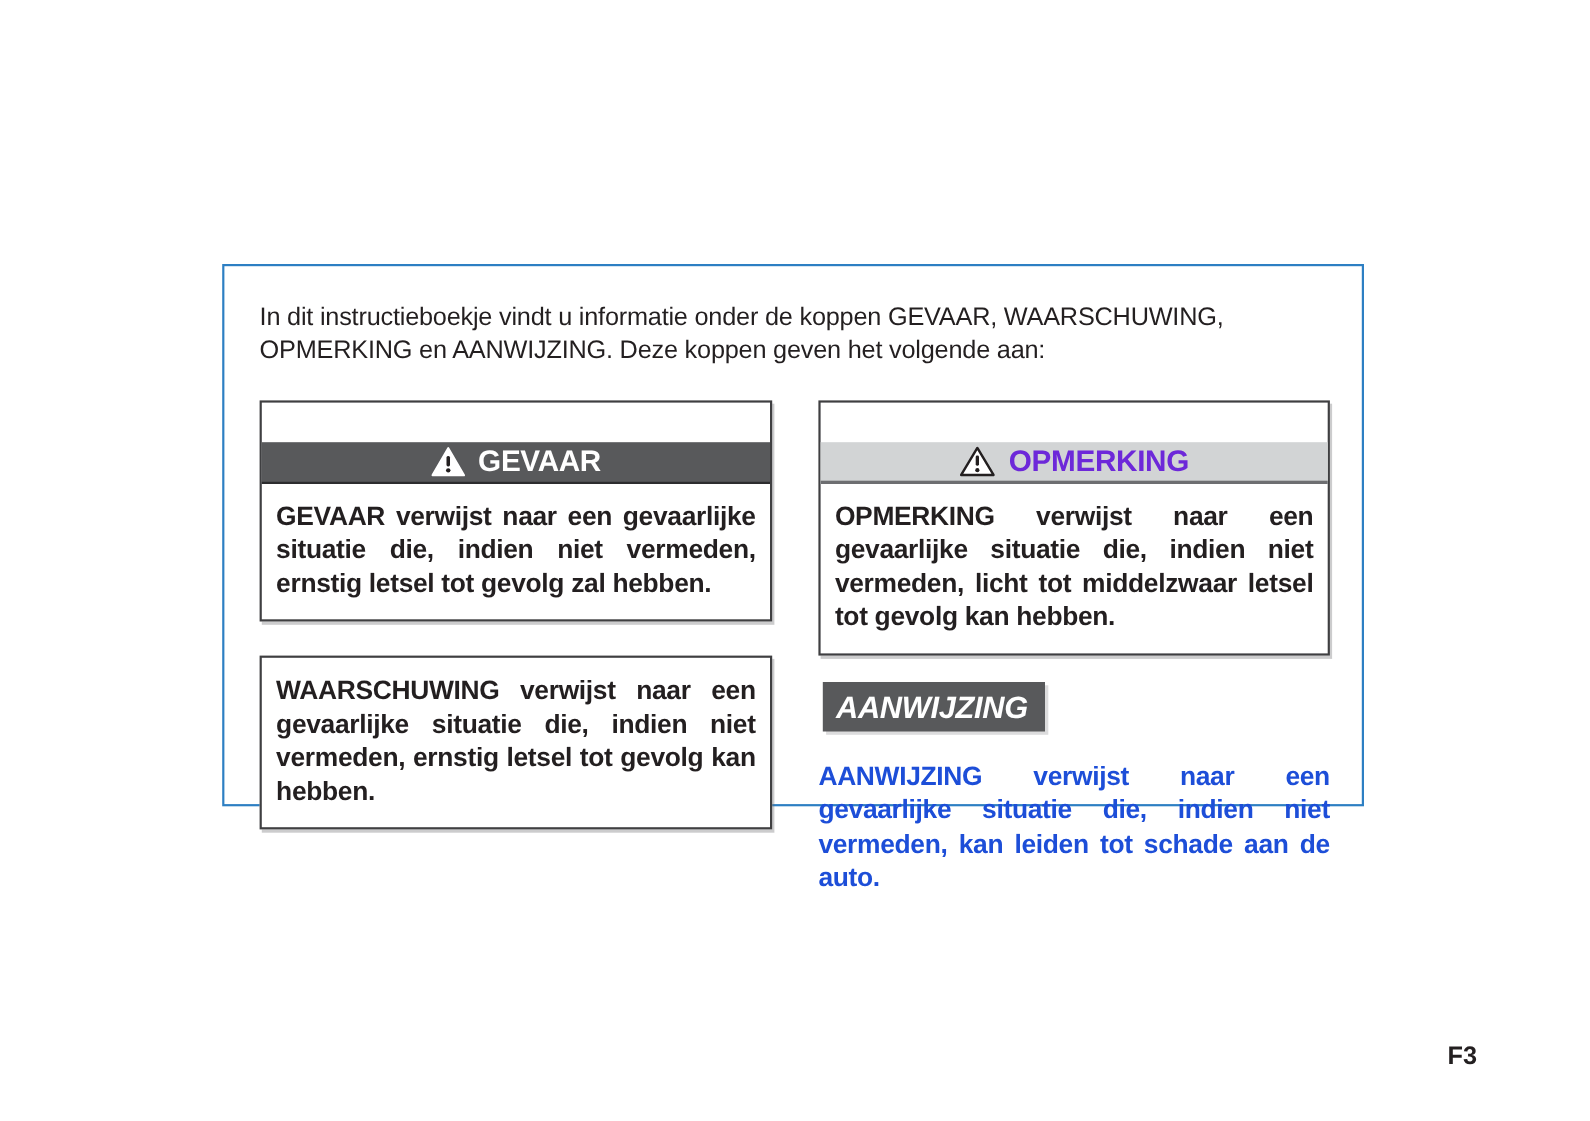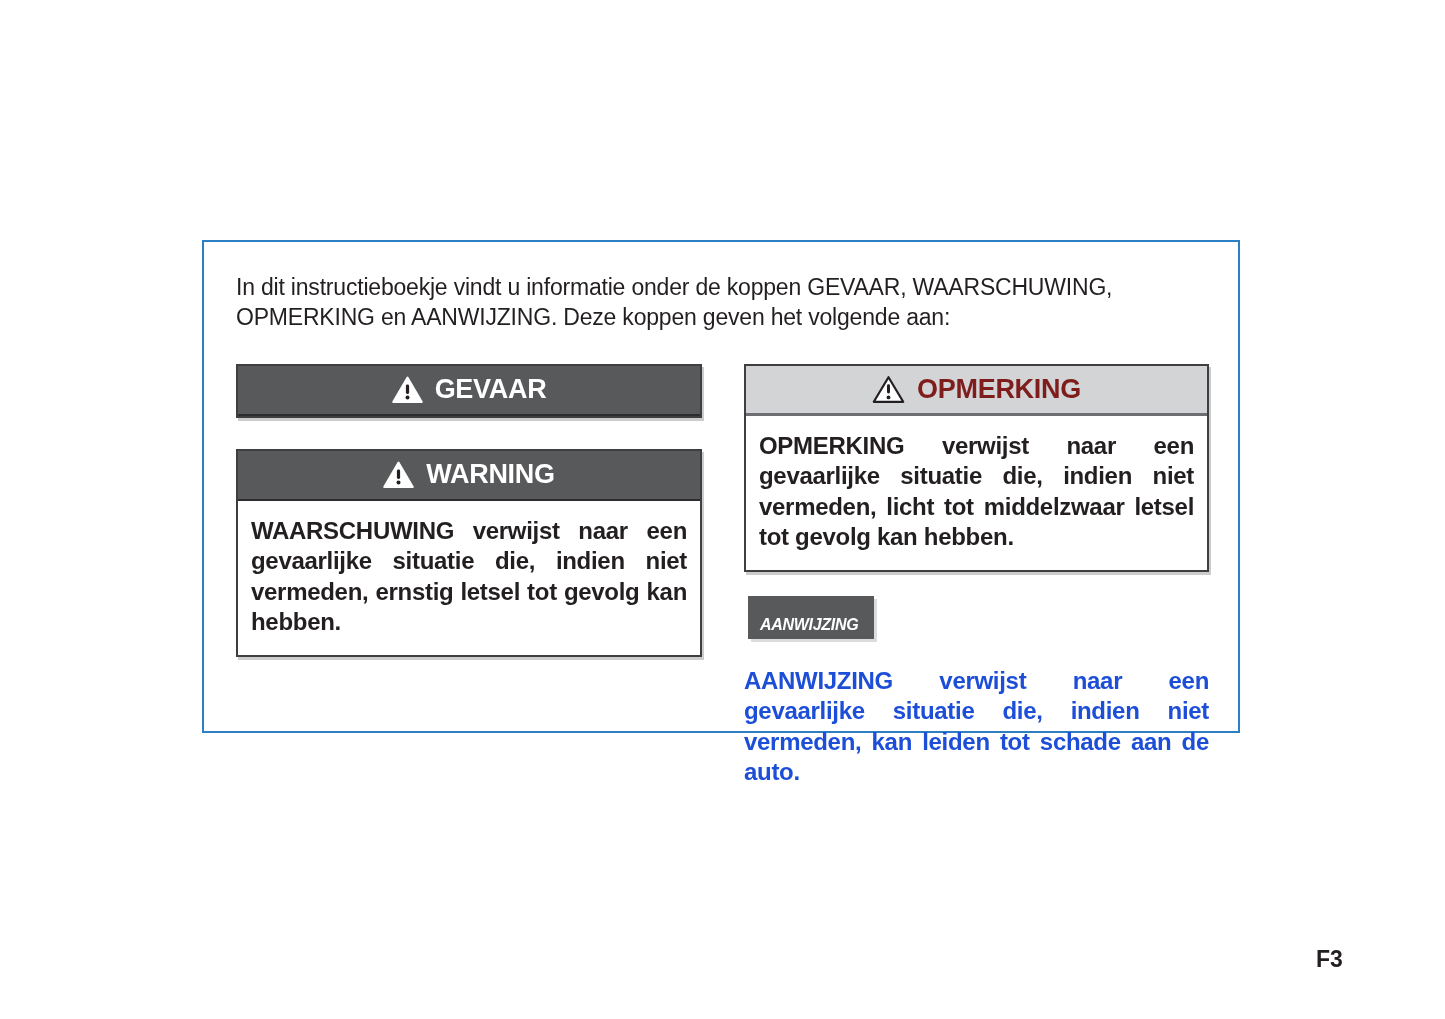--- a/index.html
+++ b/index.html
@@ -52,62 +52,63 @@
   .col-left  { width: 466px; }
   .col-right { width: 465px; }
 
   
   .warn-box {
     border: 2px solid #3f3f41;
     background: #ffffff;
     box-shadow: 2px 3px 0 rgba(110,110,112,0.35);
   }
   .warn-header {
-    height: 50px;
+    height: 38px;
     display: flex;
     align-items: center;
     justify-content: center;
     gap: 12px;
     font-size: 27px;
     font-weight: bold;
     letter-spacing: -0.3px;
+    margin-top: 36px;
   }
   .warn-header.dark {
     background: #58595b;
     color: #ffffff;
     border-bottom: 2px solid #2c2c2e;
   }
   .warn-header.light {
     background: #d2d4d5;
-    color: #7f1d1d;
+    color: #6d28d9;
     border-bottom: 3px solid #6d6e71;
   }
   .warn-body {
     padding: 15px 13px 17px;
     font-size: 24px;
     font-weight: bold;
     letter-spacing: -0.3px;
     line-height: 1.27;
     text-align: justify;
     color: #231f20;
   }
   .box-gap { margin-top: 31px; }
 
   
   .notice { margin-top: 24px; }
   .notice-label {
     display: inline-block;
     margin-left: 4px;
     background: #58595b;
     color: #ffffff;
-    font-size: 16px;
+    font-size: 28px;
     font-weight: bold;
     font-style: italic;
     letter-spacing: -0.3px;
-    padding: 20px 16px 5px 12px;
+    padding: 8px 16px 5px 12px;
     box-shadow: 3px 3px 0 rgba(140,140,142,0.3);
   }
   .notice-body {
     margin-top: 27px;
     font-size: 24px;
     font-weight: bold;
     letter-spacing: -0.3px;
     line-height: 1.27;
     text-align: justify;
     color: #1d4ed8;
@@ -139,33 +140,24 @@
           <div class="warn-header dark">
             <span class="tri-icon">
               <svg width="31" height="28" viewBox="0 0 31 28">
                 <path d="M15.5 1.5 L29.8 26 H1.2 Z" fill="#ffffff" stroke="#ffffff" stroke-width="2" stroke-linejoin="round"></path>
                 <rect x="13.9" y="8.5" width="3.2" height="9.5" rx="1.4" fill="#231f20"></rect>
                 <circle cx="15.5" cy="21.6" r="2" fill="#231f20"></circle>
               </svg>
             </span>
             <span>GEVAAR</span>
           </div>
+          <div class="warn-body">GEVAAR verwijst naar een gevaarlijke situatie die, indien niet vermeden, ernstig letsel tot gevolg zal hebben.</div>
         </div>
 
         <div class="warn-box box-gap">
-          <div class="warn-header dark">
-            <span class="tri-icon">
-              <svg width="31" height="28" viewBox="0 0 31 28">
-                <path d="M15.5 1.5 L29.8 26 H1.2 Z" fill="#ffffff" stroke="#ffffff" stroke-width="2" stroke-linejoin="round"></path>
-                <rect x="13.9" y="8.5" width="3.2" height="9.5" rx="1.4" fill="#231f20"></rect>
-                <circle cx="15.5" cy="21.6" r="2" fill="#231f20"></circle>
-              </svg>
-            </span>
-            <span>WARNING</span>
-          </div>
           <div class="warn-body">WAARSCHUWING verwijst naar een gevaarlijke situatie die, indien niet vermeden, ernstig letsel tot gevolg kan hebben.</div>
         </div>
       </div>
 
       <div class="col-right">
 
         <div class="warn-box">
           <div class="warn-header light">
             <span class="tri-icon">
               <svg width="33" height="29" viewBox="0 0 33 29">

